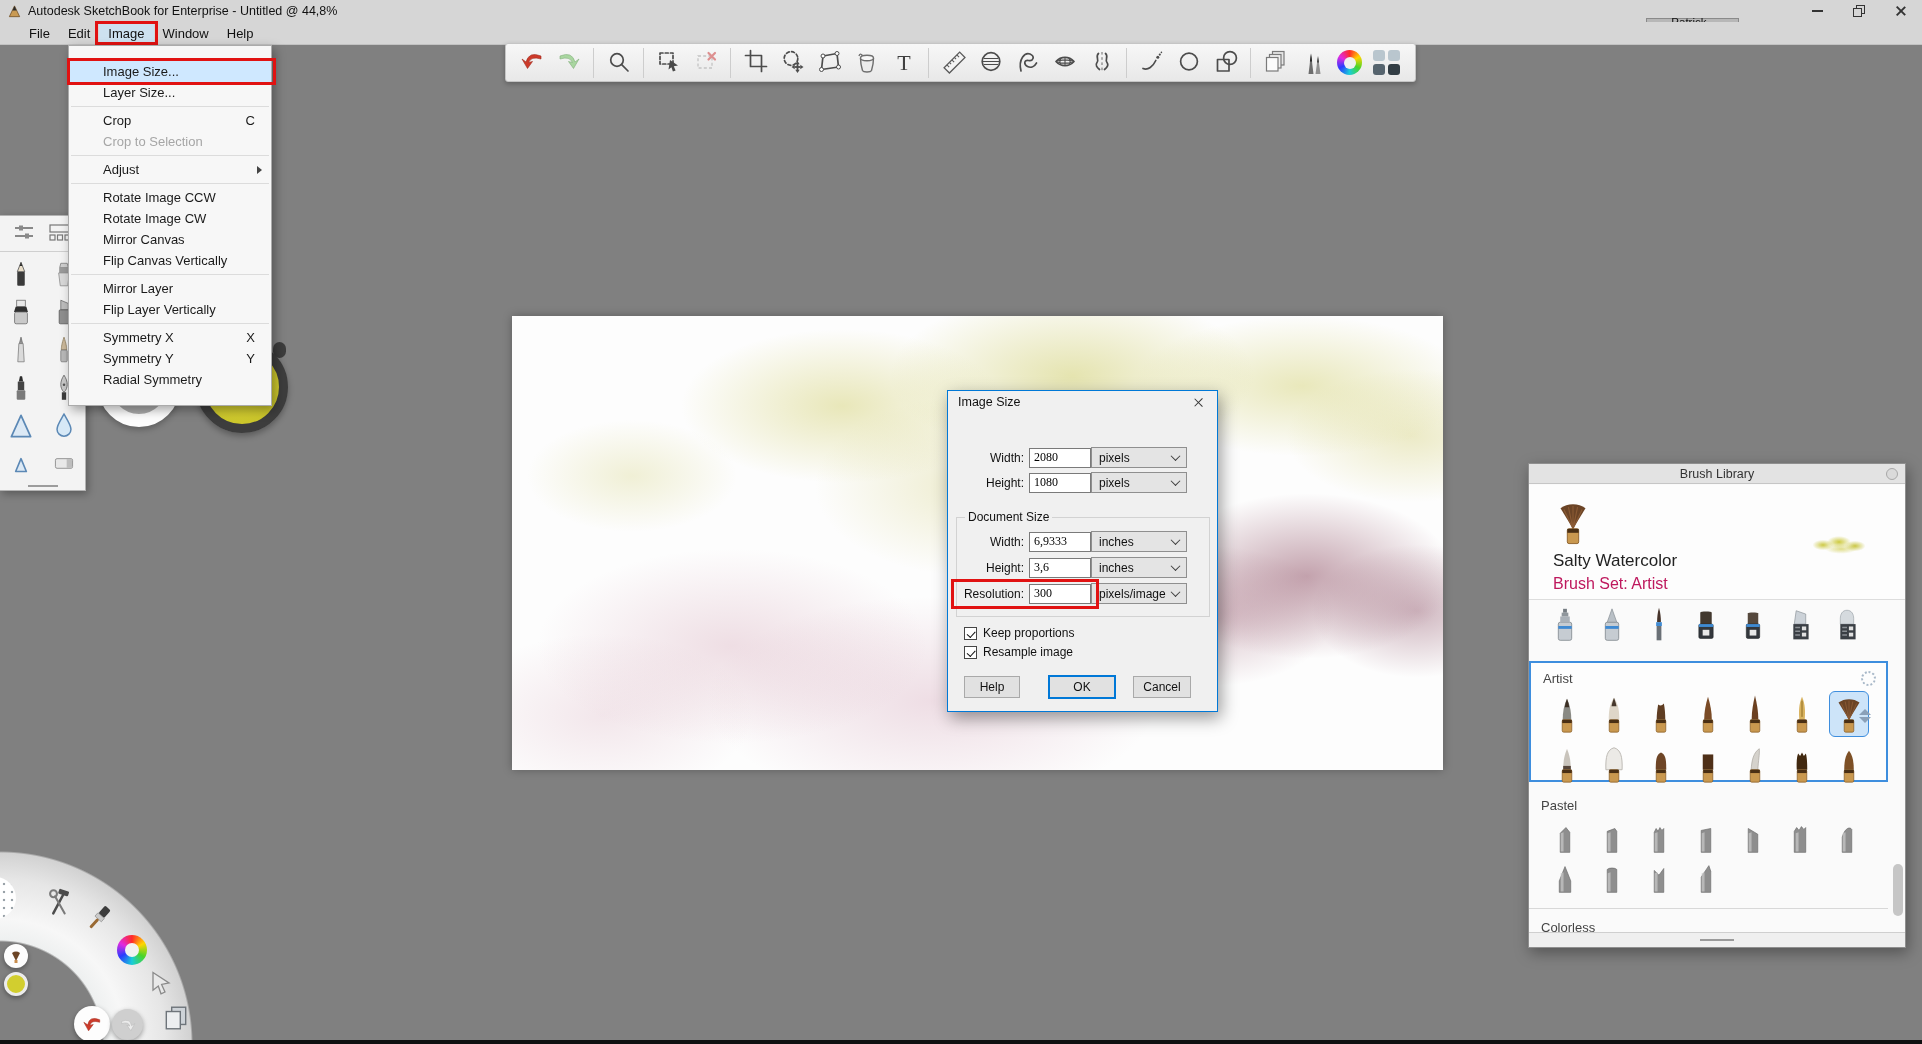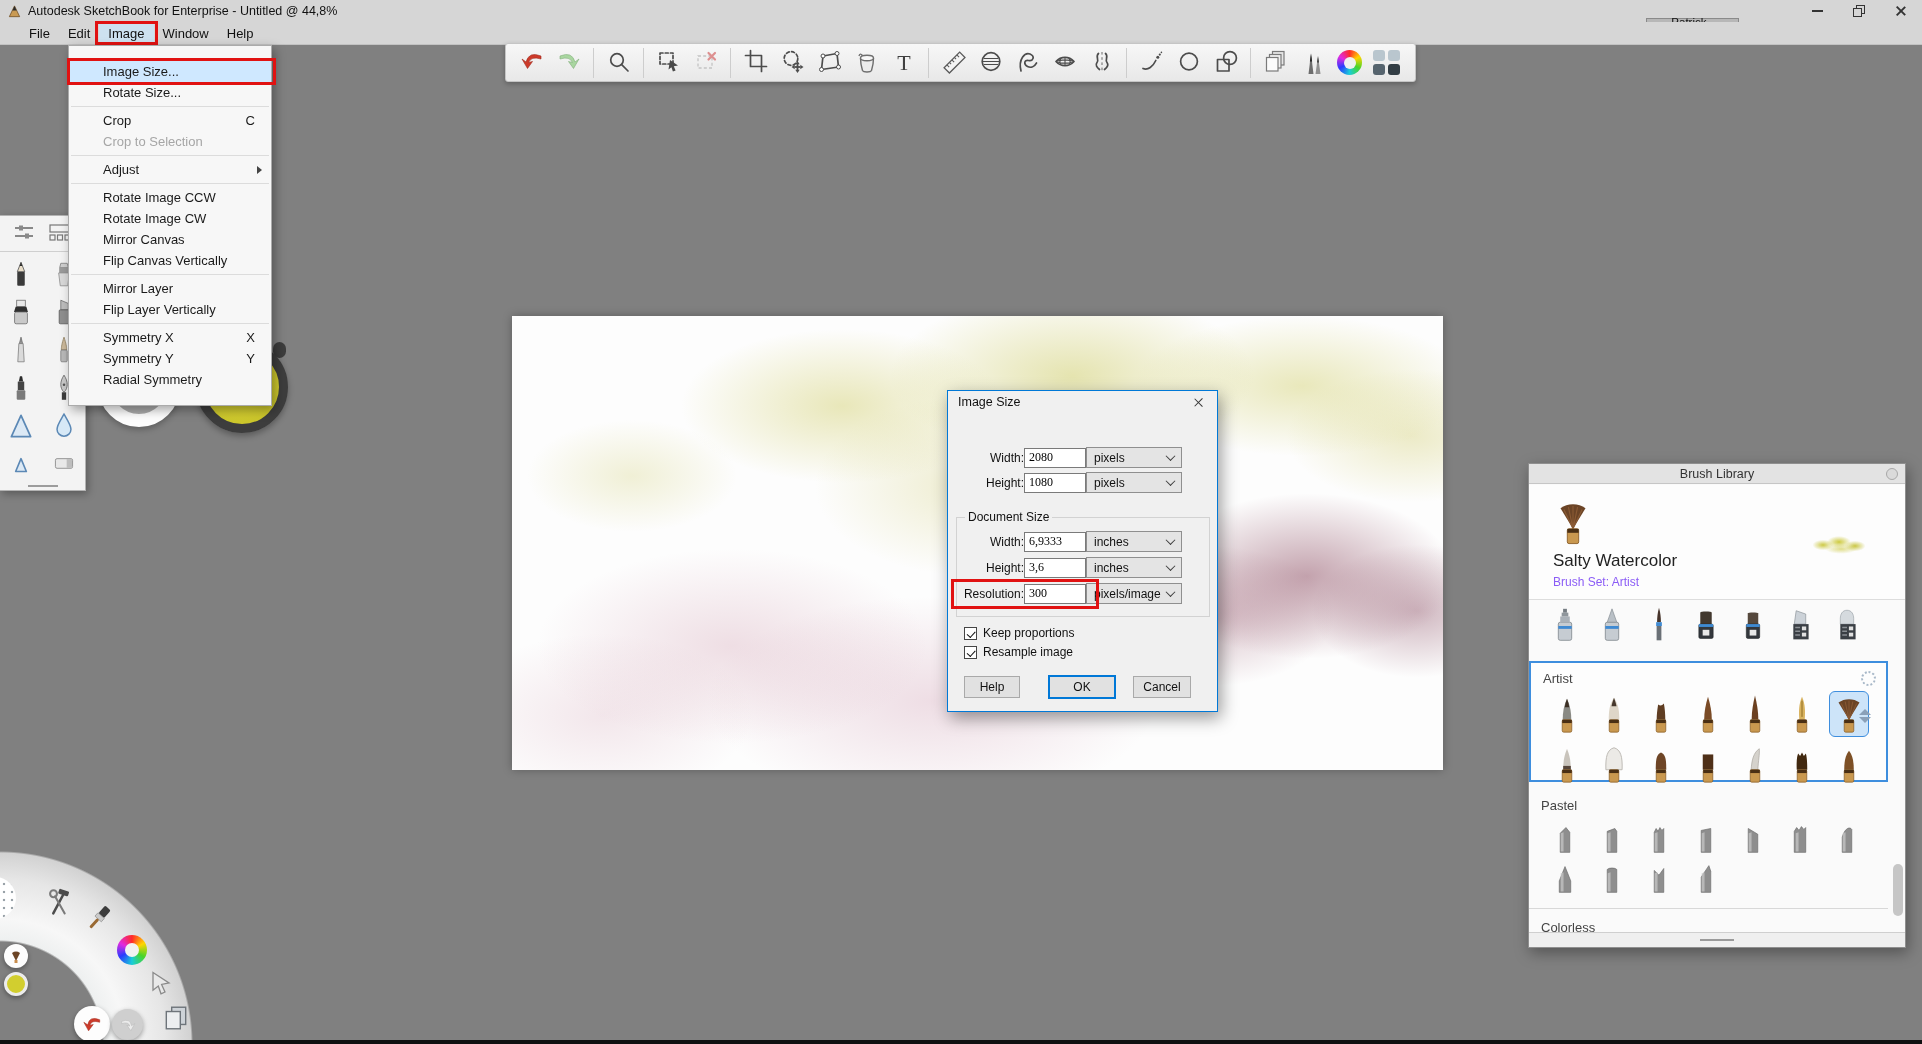--- a/index.html
+++ b/index.html
@@ -85,21 +85,21 @@
   .puck-knob{position:absolute;left:273px;top:342px;width:13px;height:16px;border-radius:7px;background:#3d3d3d;z-index:3}
   
   .dialog{position:absolute;left:947px;top:390px;width:271px;height:322px;background:#f0f0f0;
           border:1px solid #0078d7;box-shadow:3px 6px 16px rgba(0,0,0,.4);z-index:40;font-size:12px}
   .dlg-title{position:absolute;left:10px;top:4px;font-size:12.5px}
   .dlg-close{position:absolute;right:3px;top:3px;width:30px;height:18px;display:flex;align-items:center;justify-content:center}
   .dlg-close .glyph-x::before,.dlg-close .glyph-x::after{height:11px;width:1.4px;left:5px}
   .group{position:absolute;left:8px;width:254px;border:1px solid #d2d2d2}
   .legend{position:absolute;left:8px;top:-8px;background:#f0f0f0;padding:0 3px;white-space:nowrap}
   .frow{position:absolute;display:flex;align-items:center;height:21px}
-  .flabel{width:62px;text-align:right;}
+  .flabel{width:62px;text-align:right;margin-right:5px}
   .tinput{width:62px;height:20px;border:1px solid #7a7a7a;background:#fff;padding:0 4px;
           font-family:Liberation Serif, serif;font-size:12px}
   .combo{width:96px;height:21px;background:#e4e4e4;border:1px solid #8f8f8f;display:flex;align-items:center;
          justify-content:space-between;padding:0 7px;}
   .chev{width:7px;height:7px;border-right:1.6px solid #3f3f3f;border-bottom:1.6px solid #3f3f3f;
         transform:rotate(45deg) translate(-1px,-1px)}
   .dlg-redbox{position:absolute;left:3px;top:188px;width:148px;height:30px;border:3px solid #e11212;pointer-events:none}
   .cb-row{position:absolute;left:16px;display:flex;align-items:center;gap:6px;height:16px}
   .cb{width:13px;height:13px;background:#fff;border:1px solid #454545;position:relative;flex:none}
   .cb::after{content:"";position:absolute;left:2.2px;top:3.2px;width:7px;height:3.6px;
@@ -109,21 +109,21 @@
   .btn.ok{border:2px solid #0078d7}
   
   .brush-panel{position:absolute;left:1528px;top:463px;width:378px;height:485px;background:#fafafa;
                border:1px solid #8f8f8f;box-shadow:2px 5px 14px rgba(0,0,0,.35);z-index:20;overflow:hidden;font-size:13px}
   .bp-header{height:20px;background:#e3e3e3;border-bottom:1px solid #c6c6c6;text-align:center;
              font-size:12.5px;line-height:20px;position:relative;color:#333}
   .bp-round{position:absolute;right:7px;top:4px;width:12px;height:12px;border-radius:50%;background:#dadada;border:1px solid #a8a8a8}
   .bp-current{position:absolute;top:21px;left:0;width:100%;height:115px;background:#fdfdfd;border-bottom:1px solid #ddd}
   .bp-brush-big{position:absolute;left:24px;top:12px}
   .bp-name{position:absolute;left:24px;top:66px;font-size:17px;color:#222}
-  .bp-set{position:absolute;left:24px;top:90px;font-size:12px;color:#8b5cf6}
+  .bp-set{position:absolute;left:24px;top:90px;font-size:16px;color:#be185d}
   .bp-scribble{position:absolute;left:282px;top:48px;width:58px;height:22px;border-radius:45%;
     background:
       radial-gradient(ellipse 14px 7px at 12px 12px, rgba(196,192,38,.85), rgba(196,192,38,0) 75%),
       radial-gradient(ellipse 16px 8px at 28px 9px,  rgba(200,196,42,.9),  rgba(200,196,42,0) 75%),
       radial-gradient(ellipse 14px 7px at 44px 13px, rgba(192,188,34,.85), rgba(192,188,34,0) 75%),
       radial-gradient(ellipse 20px 6px at 30px 16px, rgba(204,200,60,.6),  rgba(204,200,60,0) 80%)}
   .bp-row{position:absolute;left:12px;width:330px;display:grid;grid-template-columns:repeat(7,1fr);justify-items:center}
   .thumb{width:40px;height:46px;display:flex;align-items:center;justify-content:center}
   .thumb.sel{background:#cde4f9;border:1.5px solid #3e8ede;border-radius:6px}
   .artist-box{position:absolute;left:0;top:197px;width:359px;height:121px;border:2px solid #3e8ede;background:#fdfdfd}
@@ -452,21 +452,21 @@
   <div class="puck-white"></div>
   <div class="puck-knob"></div>
   <div class="puck-yellow"></div>
 
   <div class="menu" id="image-menu">
       <div class="menu-item hl">
         <span class="mi-label">Image Size...</span>
         <span class="red-box"></span>
       </div>
       <div class="menu-item">
-        <span class="mi-label">Rotate Size...</span>
+        <span class="mi-label">Layer Size...</span>
       </div>
       <div class="menu-sep"></div>
       <div class="menu-item">
         <span class="mi-label">Crop</span>
         <span class="mi-short">C</span>
       </div>
       <div class="menu-item disabled">
         <span class="mi-label">Crop to Selection</span>
       </div>
       <div class="menu-sep"></div>

